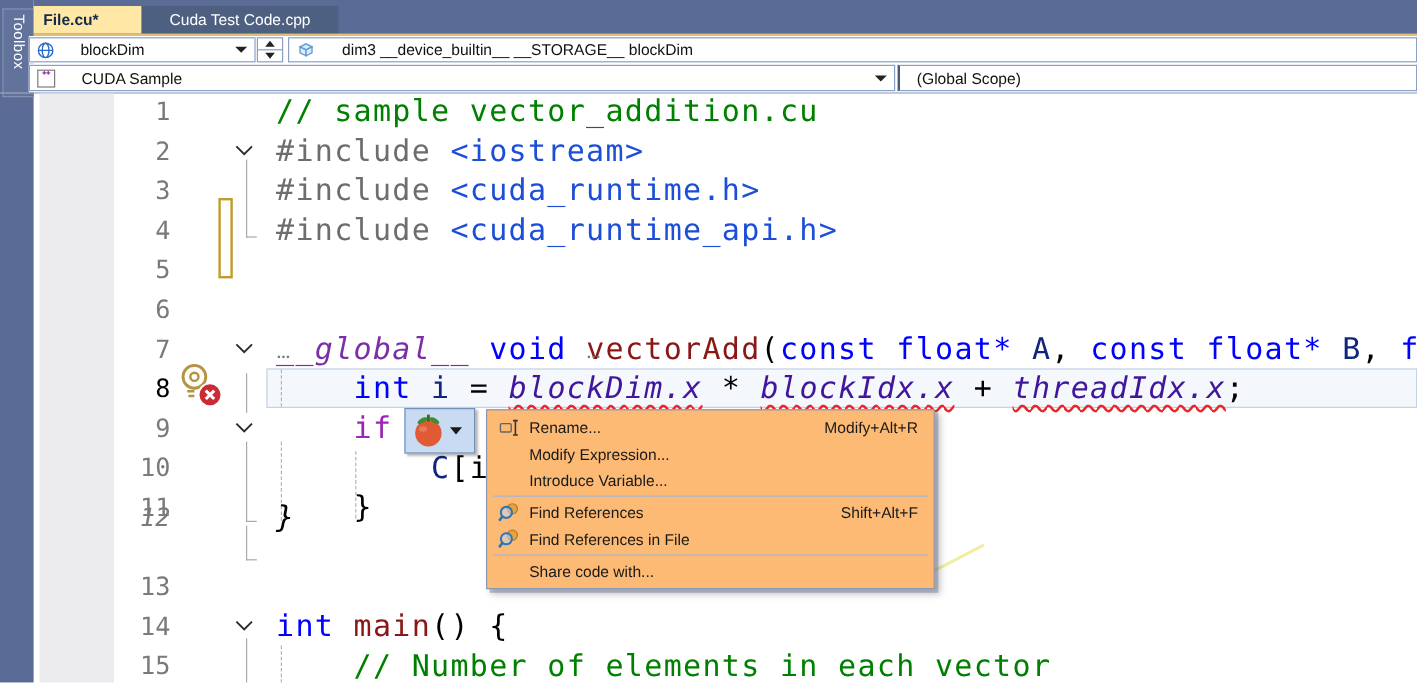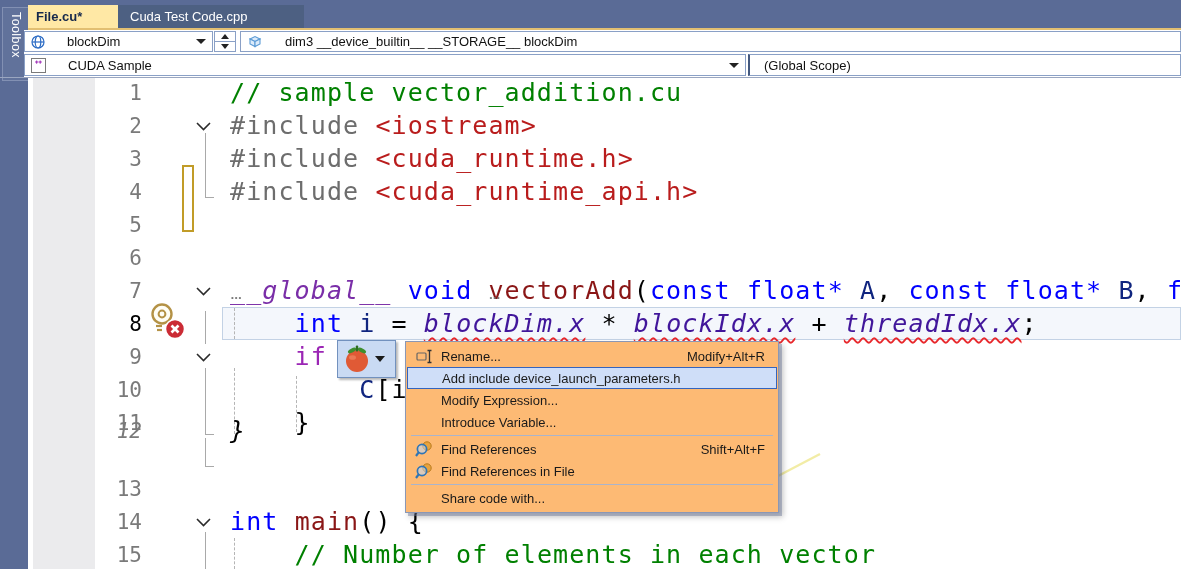--- a/index.html
+++ b/index.html
@@ -10,21 +10,21 @@
   .toolbox-strip{position:absolute;left:0;top:0;width:28px;height:569px;background:#5A6B96;}
   .toolbox-tab{position:absolute;left:2px;top:7px;width:25px;height:72px;background:#61729B;
        border:1px solid #8290B3;border-right:none;display:flex;justify-content:center;cursor:default;}
   .toolbox-tab span{writing-mode:vertical-rl;color:#FFFFFF;font-size:12.5px;padding-top:4px;letter-spacing:.4px;}
 
   
   .tabbar{position:absolute;left:28px;right:0;top:0;height:30px;background:#5A6B96;}
   .goldline{position:absolute;left:0;right:0;top:28px;height:2px;background:#E2BF72;}
   .tab{position:absolute;top:5px;height:23px;display:flex;align-items:center;font-size:13px;box-sizing:border-box;gap:46px;}
   .tab.active{left:0;width:90px;background:#FFE8A5;color:#16284C;font-weight:bold;padding:0 4px 0 8px;}
-  .tab.inactive{left:90px;width:186px;background:#4D6082;color:#FFFFFF;padding:0 12px;}
+  .tab.inactive{left:90px;width:164px;background:#4D6082;color:#FFFFFF;padding:0 12px;justify-content:center;}
   .tab .pin{margin-left:6px;display:inline-flex;}
   .tab .close{margin-left:5px;font-size:12px;font-weight:bold;color:#16284C;}
 
   
   .navbar{position:absolute;left:24px;right:0;top:30px;height:23px;background:#FFFFFF;}
   .navbar2{position:absolute;left:24px;right:0;top:53px;height:24px;background:#FFFFFF;}
   .combo{position:absolute;top:1px;height:21px;background:#FFFFFF;border:1px solid #8AA0C6;
          box-sizing:border-box;display:flex;align-items:center;gap:22px;padding:0 6px;font-size:13px;color:#111;}
   .combo .caret{position:absolute;right:6px;width:0;height:0;border-left:5px solid transparent;
          border-right:5px solid transparent;border-top:5px solid #222;}
@@ -53,21 +53,21 @@
   .lnum{position:absolute;left:96px;width:46px;top:5px;text-align:right;
         font-family:"DejaVu Sans Mono",monospace;font-size:21px;color:#7A7A7A;}
   .lnum.active{color:#000;}
   .chev{position:absolute;left:195px;top:9px;}
   .code-text{position:absolute;left:230px;top:3px;white-space:pre;
         font-family:"DejaVu Sans Mono",monospace;font-size:25px;letter-spacing:1.1px;
         line-height:28px;color:#000;}
   .seg.cm{color:#008000}
   .seg.kw{color:#0000FF}
   .seg.dir{color:#6D6D6D}
-  .seg.str{color:#b91c1c}
+  .seg.str{color:#1d4ed8}
   .seg.fn{color:#8A1616}
   .seg.macro{color:#7A2EA8;font-style:italic}
   .seg.builtin{color:#41169B;font-style:italic}
   .seg.param{color:#10257F}
   .seg.ctrl{color:#9B26B5}
   .seg.sq{text-decoration-line:underline;text-decoration-style:wavy;text-decoration-color:#E8282C;
           text-decoration-thickness:1.5px;text-underline-offset:5px;text-decoration-skip-ink:none;}
   .seg.dots{position:relative;margin-top:48px;}
   .seg.dots::after{content:"\2022 \2022 \2022";position:absolute;left:1px;bottom:-7px;font-size:8px;
           color:#777;letter-spacing:1px;font-family:"Liberation Sans",sans-serif;font-style:normal;}
@@ -299,24 +299,20 @@
           <svg width="17" height="15" viewBox="0 0 17 15">
             <rect x="1" y="4" width="9" height="7" rx="1" fill="none" stroke="#666" stroke-width="1.2"></rect>
             <g stroke="#333" stroke-width="1.3" fill="none">
               <path d="M11.5 1.5 h4 M13.5 1.5 v12 M11.5 13.5 h4"></path>
             </g>
           </svg>
         </span>
         <span class="mi-label">Rename...</span>
         <span class="mi-short">Modify+Alt+R</span>
       </div>
-      <div class="menu-item selected">
-        <span class="mi-icon"></span>
-        <span class="mi-label">Add include device_launch_parameters.h</span>
-      </div>
       <div class="menu-item">
         <span class="mi-icon"></span>
         <span class="mi-label">Modify Expression...</span>
       </div>
       <div class="menu-item">
         <span class="mi-icon"></span>
         <span class="mi-label">Introduce Variable...</span>
       </div>
       <div class="menu-sep"></div>
       <div class="menu-item">

